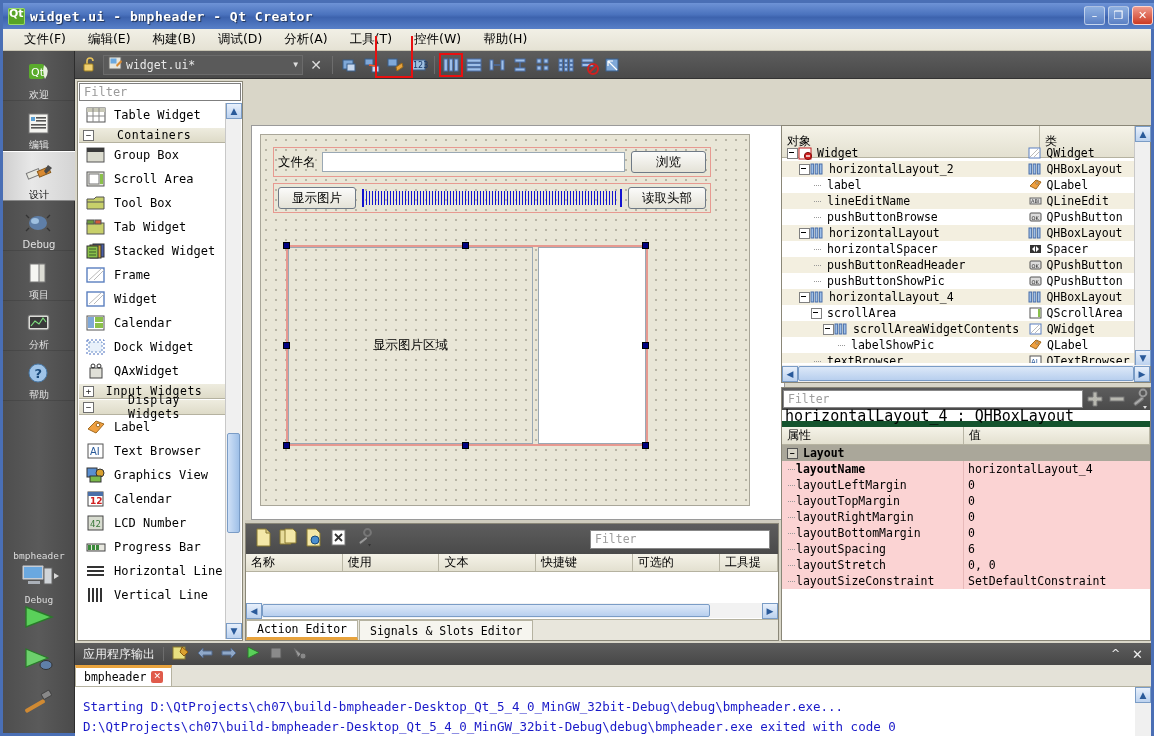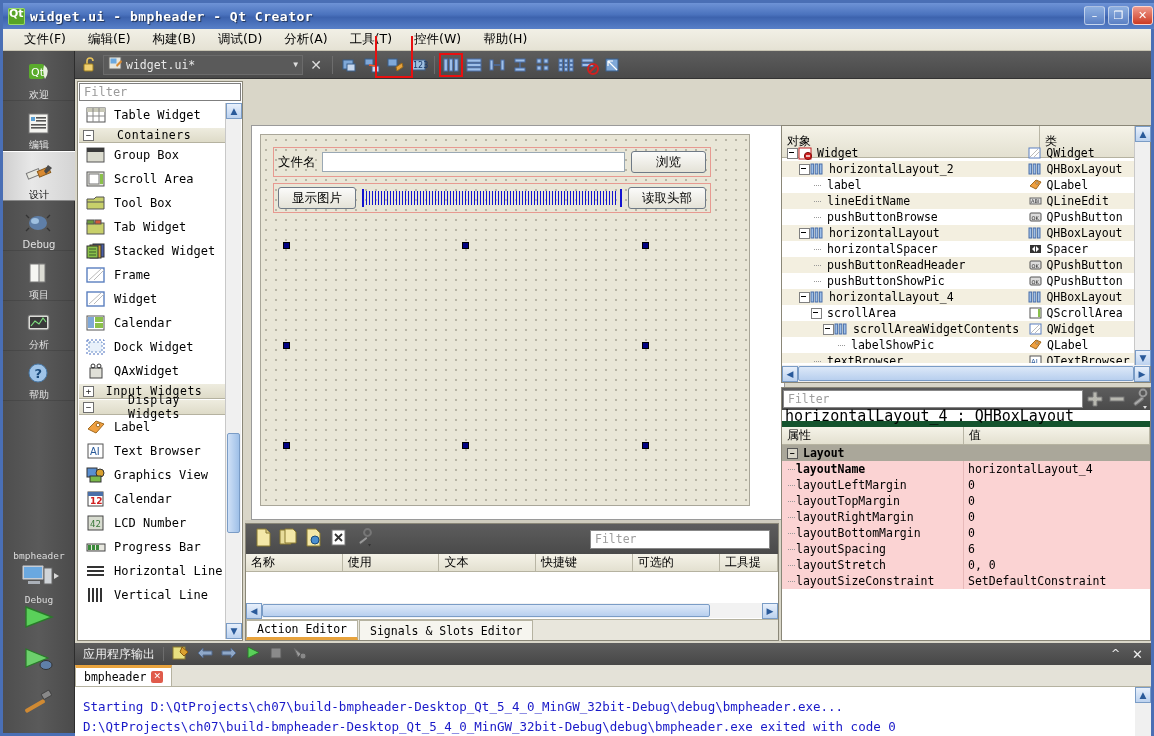--- a/index.html
+++ b/index.html
@@ -832,20 +832,26 @@
         </div>
 
         <div class="lay-outline" style="left:12px;top:48px;width:438px;height:30px;">
           <div style="display:flex;align-items:center;height:100%;gap:6px;padding:3px 4px;">
             <div class="q-btn" style="width:78px;height:22px;">显示图片</div>
             <div class="spacer-zig" style="flex:1;"></div>
             <div class="q-btn" style="width:78px;height:22px;">读取头部</div>
           </div>
         </div>
 
+        <div style="position:absolute;left:25px;top:110px;width:362px;height:201px;border:2px solid #e79990;">
+          <div style="position:absolute;left:0;top:0;width:245px;height:197px;border:1px solid #9aa8b4;display:flex;align-items:center;justify-content:center;">
+            <span class="q-label">显示图片区域</span>
+          </div>
+          <div style="position:absolute;left:250px;top:0;width:108px;height:197px;background:#fff;border:1px solid #9aa8b4;"></div>
+        </div>
 
         <div class="handle" style="left:22px;top:107px;"></div>
         <div class="handle" style="left:201px;top:107px;"></div>
         <div class="handle" style="left:381px;top:107px;"></div>
         <div class="handle" style="left:22px;top:207px;"></div>
         <div class="handle" style="left:381px;top:207px;"></div>
         <div class="handle" style="left:22px;top:307px;"></div>
         <div class="handle" style="left:201px;top:307px;"></div>
         <div class="handle" style="left:381px;top:307px;"></div>
       </div>

